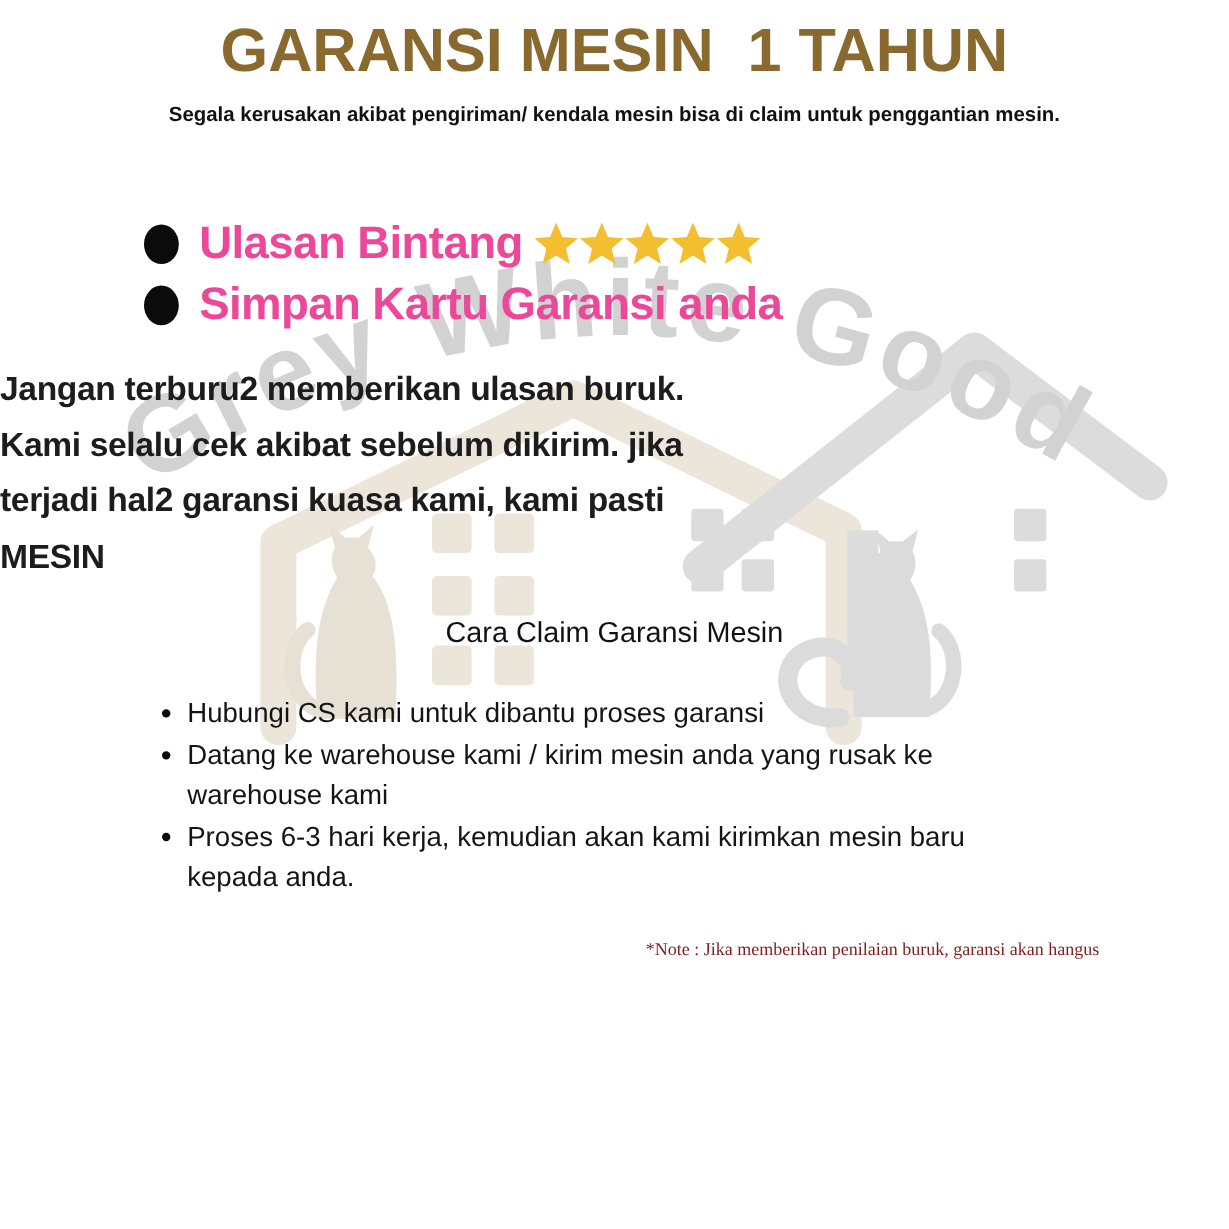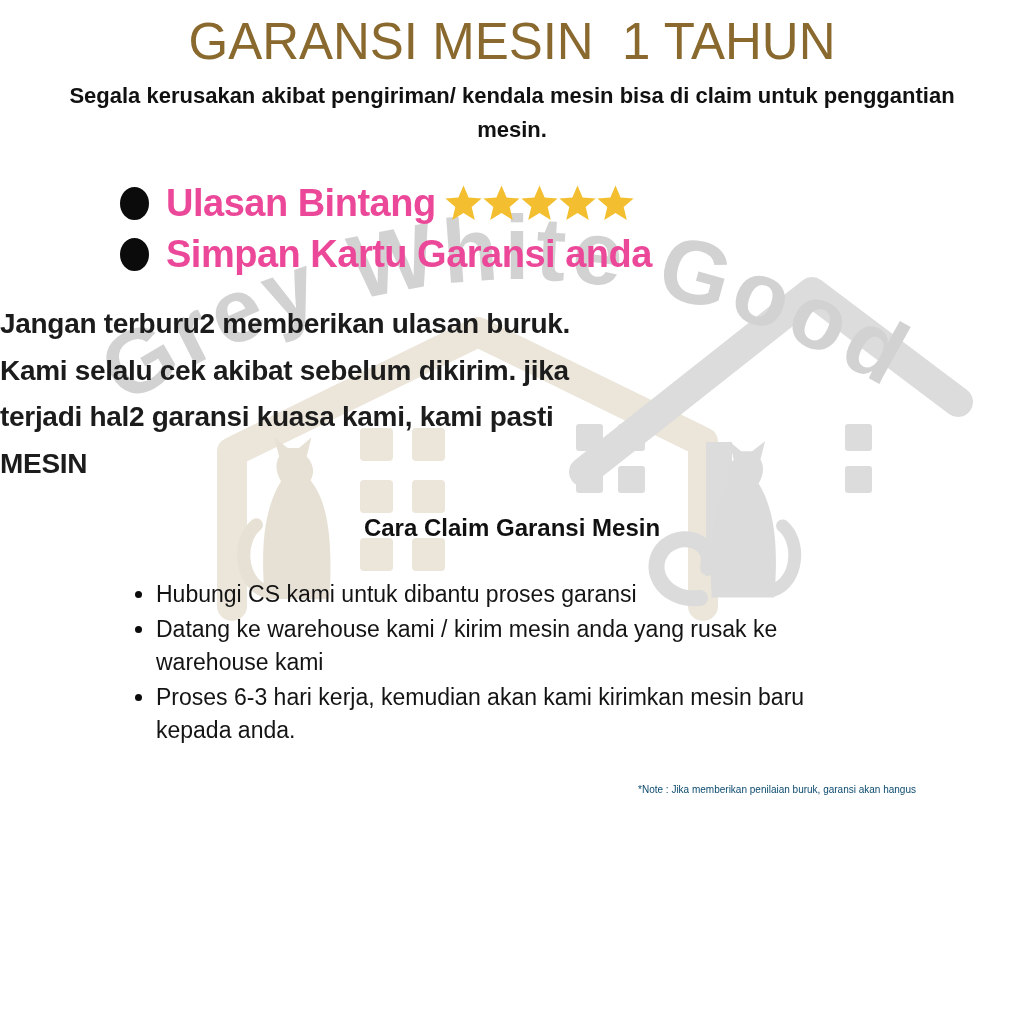--- a/index.html
+++ b/index.html
@@ -23,31 +23,31 @@
   }
 
   
   .content { position: absolute; inset: 0; z-index: 1; }
 
   .page-title {
     position: absolute;
     top: 12px; left: 0; right: 0;
     text-align: center;
     font-size: 51px;
-    font-weight: 400;
+    font-weight: 700;
     letter-spacing: 0px;
     color: #8a692f;
     white-space: pre;
   }
 
   .page-subtitle {
     position: absolute;
     top: 79px; left: 62px; right: 62px;
     text-align: center;
-    font-size: 22px;
+    font-size: 17px;
     font-weight: 700;
     line-height: 34px;
     color: #111111;
   }
 
   .highlights {
     position: absolute;
     top: 178px; left: 120px;
   }
   .highlight-row {
@@ -85,21 +85,21 @@
     line-height: 46.5px;
     color: #1c1c1c;
     letter-spacing: -0.3px;
   }
 
   .claim-heading {
     position: absolute;
     top: 514px; left: 0; right: 0;
     text-align: center;
     font-size: 24px;
-    font-weight: 700;
+    font-weight: 400;
     color: #111111;
   }
 
   .claim-steps {
     position: absolute;
     top: 578px; left: 133px;
     width: 732px;
     list-style: none;
   }
   .claim-steps li {
@@ -115,22 +115,23 @@
     position: absolute;
     left: 2px; top: 13px;
     width: 7px; height: 7px;
     border-radius: 50%;
     background: #0b0b0b;
   }
 
   .warranty-note {
     position: absolute;
     top: 784px; right: 108px;
-    font-size: 10px;
-    color: #0c4a6e;
+    font-size: 15px;
+    color: #7f1d1d;
+    font-family: Liberation Serif, serif;
   }
 </style>
 </head>
 <body>
 
 <div class="canvas">
 
   <svg class="watermark-svg" viewBox="0 0 1024 1024" aria-hidden="true">
     <defs>
       <path id="wmArc" d="M 118 410 Q 515 152 912 404" fill="none"></path>

